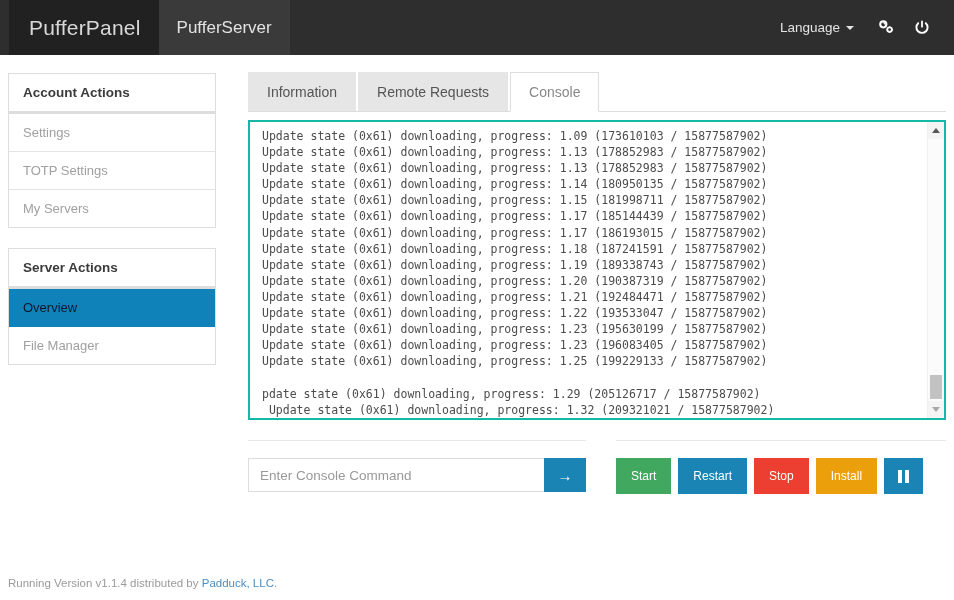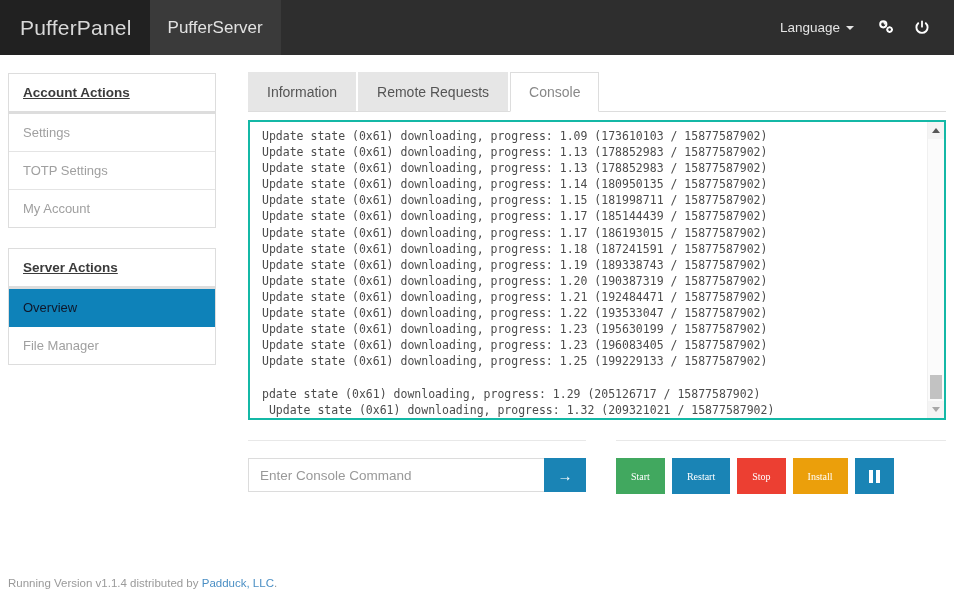--- a/index.html
+++ b/index.html
@@ -84,21 +84,20 @@
     background: #ffffff;
     margin-bottom: 20px;
   }
   .panel-heading {
     padding: 11px 14px;
     font-weight: bold;
     font-size: 13.5px;
     color: #3b3b3b;
     border-bottom: 1px solid #dddddd;
     background: #ffffff;
-    text-decoration: underline;
   }
   .list-group { }
   .list-item {
     display: block;
     padding: 11px 14px;
     font-size: 13px;
     color: #a0a0a0;
     border-bottom: 1px solid #e4e4e4;
     background: #ffffff;
     text-decoration: none;
@@ -246,22 +245,22 @@
     display: flex; align-items: center; justify-content: center;
     cursor: pointer;
   }
 
   .btn-row { display: flex; }
   .btn {
     height: 36px;
     padding: 0 15px;
     border: none;
     color: #ffffff;
-    font-size: 10px;
-    font-family: Liberation Serif, serif;
+    font-size: 12px;
+    font-family: Liberation Sans, sans-serif;
     margin-right: 7px;
     cursor: pointer;
     display: flex; align-items: center; justify-content: center;
     white-space: nowrap;
   }
   .btn.pause { padding: 0 14px; margin-right: 0; }
   .pause-glyph {
     display: flex; gap: 3px;
   }
   .pause-glyph span {
@@ -292,21 +291,21 @@
     left: 8px; bottom: 8px;
     font-size: 11.5px;
     line-height: 17px;
     color: #9a9a9a;
   }
   .footer a { color: #4b8fc4; text-decoration: none; }
 </style>
 </head>
 <body>
 
-<div class="navbar" style="background: rgb(46, 46, 46);">
+<div class="navbar" style="background: rgb(46, 46, 46); padding-left: 9px;">
   <div class="brand">PufferPanel</div>
   <div class="nav-tab">PufferServer</div>
   <div class="nav-right">
     <div class="nav-link">
       <span>Language</span>
       <span class="caret-down"></span>
     </div>
     <div class="nav-icon">
       <svg width="18" height="16" viewBox="0 0 18 16" fill="#ffffff" aria-hidden="true">
         <path d="M7.2 1.1l.5 1.3 1.4.2-.9 1.1.3 1.4-1.3-.6-1.2.7.2-1.4-1-1 1.4-.3z"></path>
@@ -334,21 +333,21 @@
   <div class="sidebar">
 
     <div class="panel">
       <div class="panel-heading">Account Actions</div>
     </div>
 
     <div class="panel" style="margin-top:-20px;">
       <div class="list-group">
         <a class="list-item">Settings</a>
         <a class="list-item">TOTP Settings</a>
-        <a class="list-item">My Account</a>
+        <a class="list-item">My Servers</a>
       </div>
     </div>
 
     <div class="panel">
       <div class="panel-heading">Server Actions</div>
     </div>
 
     <div class="panel" style="margin-top:-20px;">
       <div class="list-group">
         <a class="list-item active" style="background: rgb(14, 130, 185);">Overview</a>

